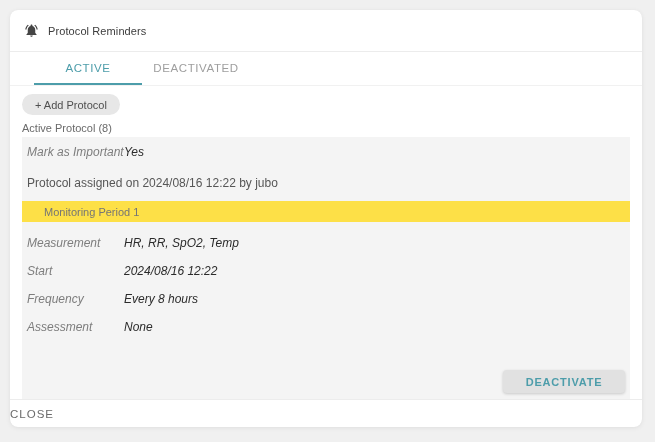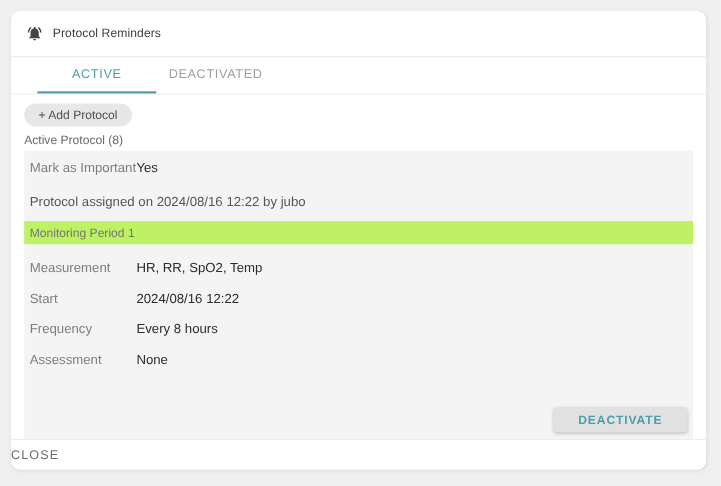--- a/index.html
+++ b/index.html
@@ -57,30 +57,30 @@
     cursor:pointer;
   }
   .section-label { margin-top:7px; font-size:11px; color:#6a6a6a; line-height:13px; }
   .panel {
     margin-top:2px;
     height:262px;
     background:#f4f4f4;
     position:relative;
     font-size:12px;
   }
-  .kv { display:flex; padding-left:5px; height:14px; align-items:center; }
+  .kv { display:flex; padding-left:5px; height:14px; align-items:center;font-style:italic; }
   .kv .k { width:97px; flex:0 0 97px; color:#7d7d7d; }
   .kv .v { color:#2b2b2b; }
   .kv.first { padding-top:8px; height:22px; }
   .assigned { margin-top:17px; padding-left:5px; color:#565656; height:14px; }
   .period-bar {
     margin-top:11px; height:21px;
-    background:#bef264;
+    background:#fde047;
     display:flex; align-items:center;
-    padding-left:5px;
+    padding-left:22px;
     font-size:11px; color:#757575;
   }
   .fields .kv { margin-top:14px; }
   .deactivate-btn {
     position:absolute; right:5px; bottom:6px;
     width:122px; height:23px;
     background:#e1e1e1; border:none; border-radius:4px;
     box-shadow:0 1px 3px rgba(0,0,0,0.18);
     font-size:11px; font-weight:bold; letter-spacing:0.8px;
     color:var(--accent);

